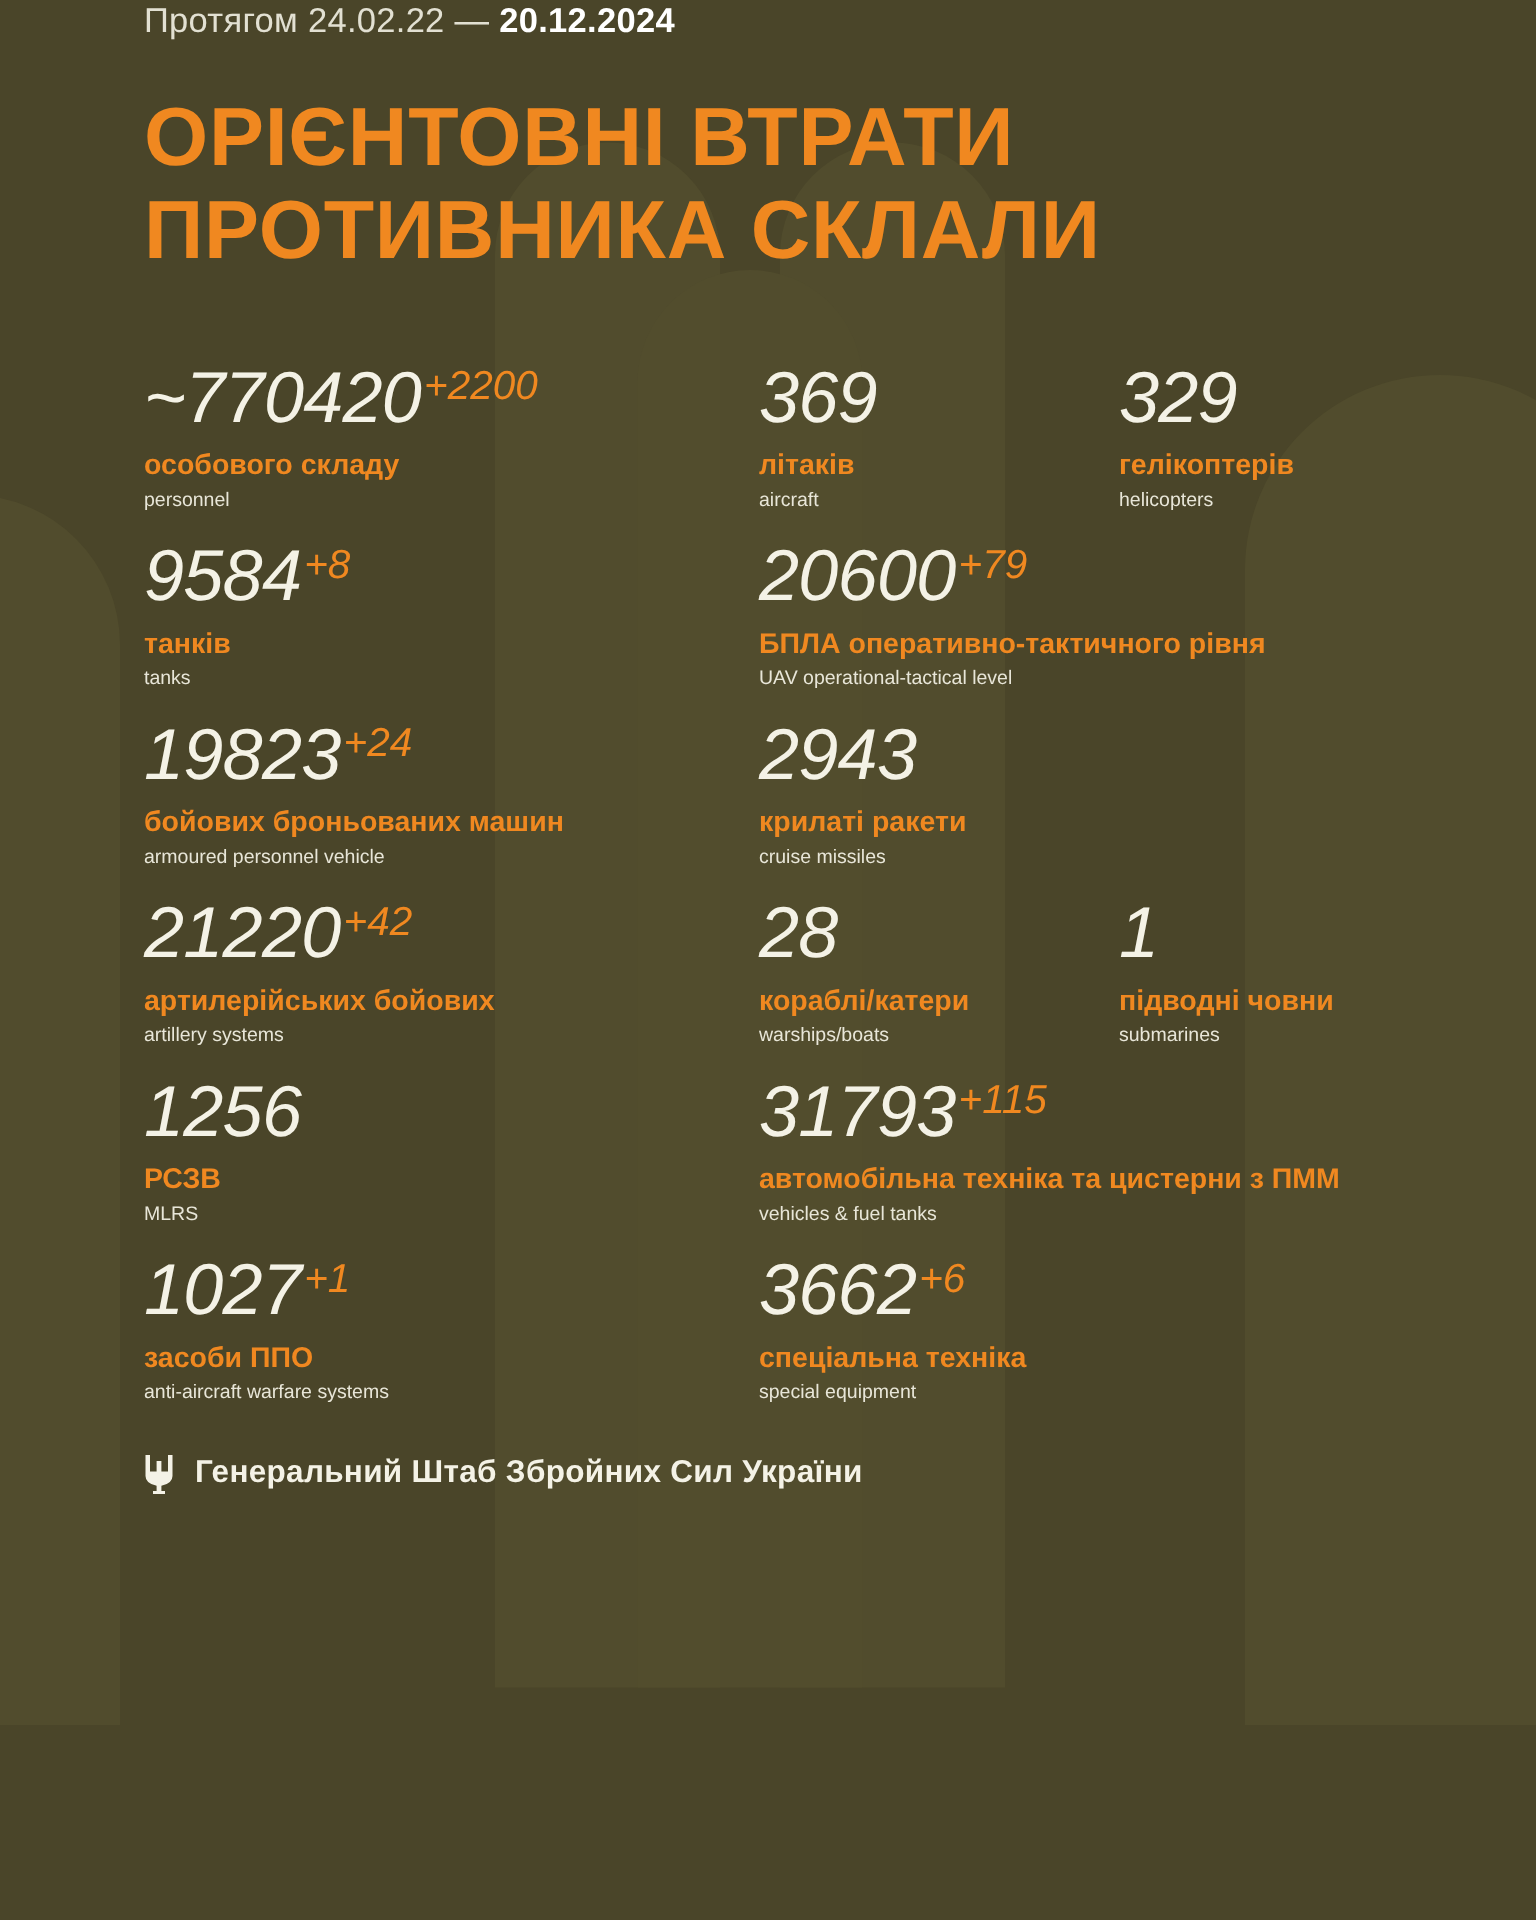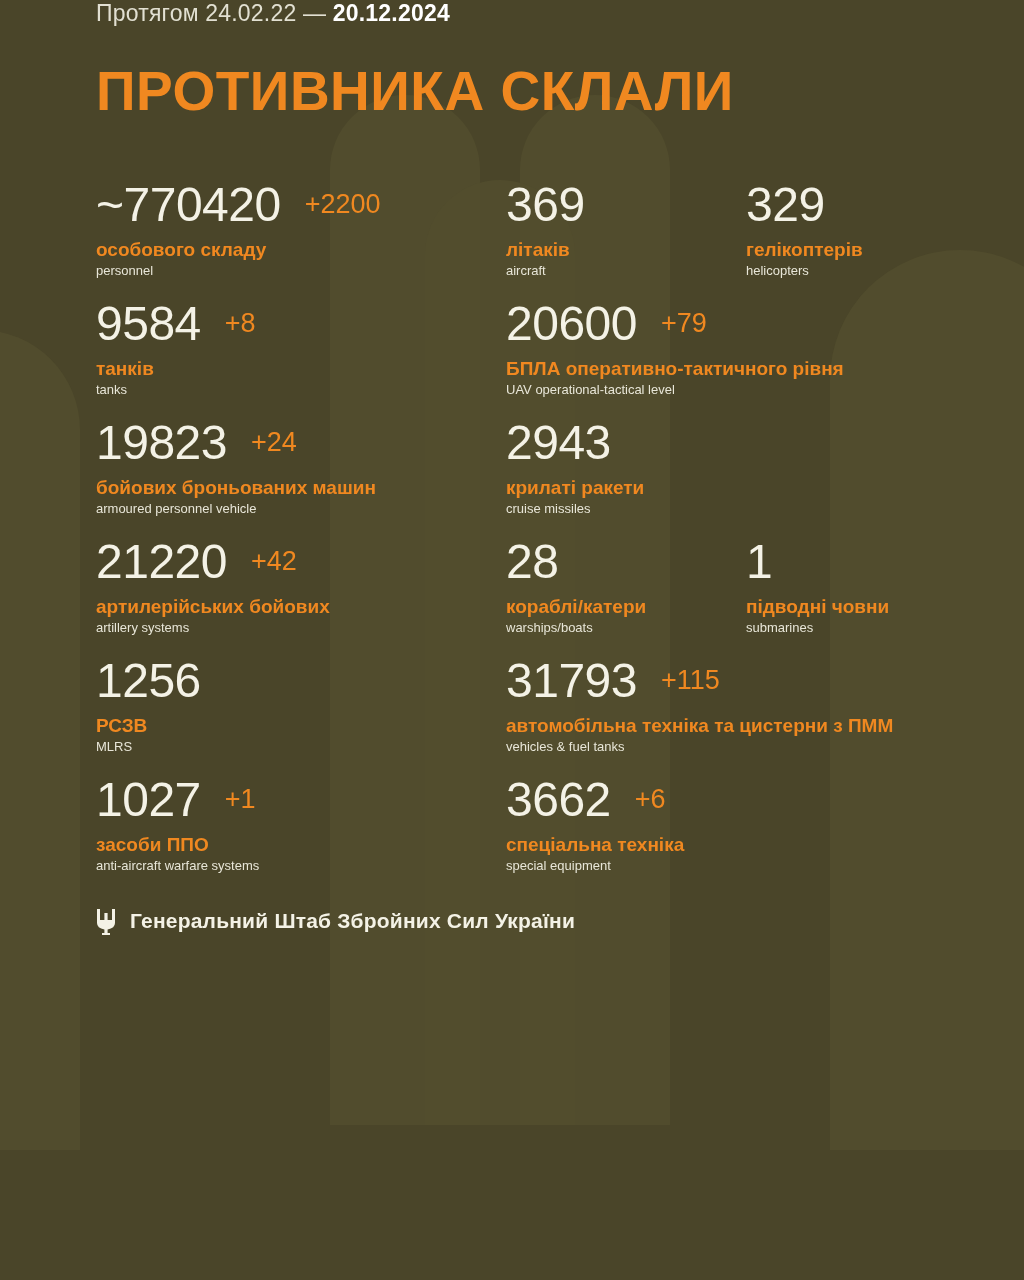--- a/index.html
+++ b/index.html
@@ -105,23 +105,24 @@
     margin-bottom: 20px;
   }
   .col-left  { width: 410px; flex: 0 0 410px; }
   .col-mid   { width: 240px; flex: 0 0 240px; }
   .col-right { flex: 1 1 auto; }
   .col-wide  { flex: 1 1 auto; }
 
   .stat { }
   .stat .numline {
     display: flex;
-    align-items: center;
-    gap: 24px;
+    align-items: flex-start;
+    gap: 2px;
     white-space: nowrap;
+    font-style: italic;
   }
   .stat .num {
     font-size: 48px;
     line-height: 1;
     color: #f4f2e6;
     font-weight: normal;
     letter-spacing: -0.5px;
   }
   .stat .delta {
     font-size: 27px;
@@ -172,20 +173,21 @@
   <div class="bg-shape bg-4"></div>
 </div>
 
 <div class="content">
 
   <div class="date-line">
     <span>Протягом 24.02.22 — </span><span class="date-bold">20.12.2024</span>
   </div>
 
   <div class="title">
+    <span class="line">ОРІЄНТОВНІ ВТРАТИ</span>
     <span class="line">ПРОТИВНИКА СКЛАЛИ</span>
   </div>
 
   <div class="stats">
 
     <div class="row">
       <div class="col-left">
         <div class="stat">
           <div class="numline">
             <span class="num">~770420</span>

